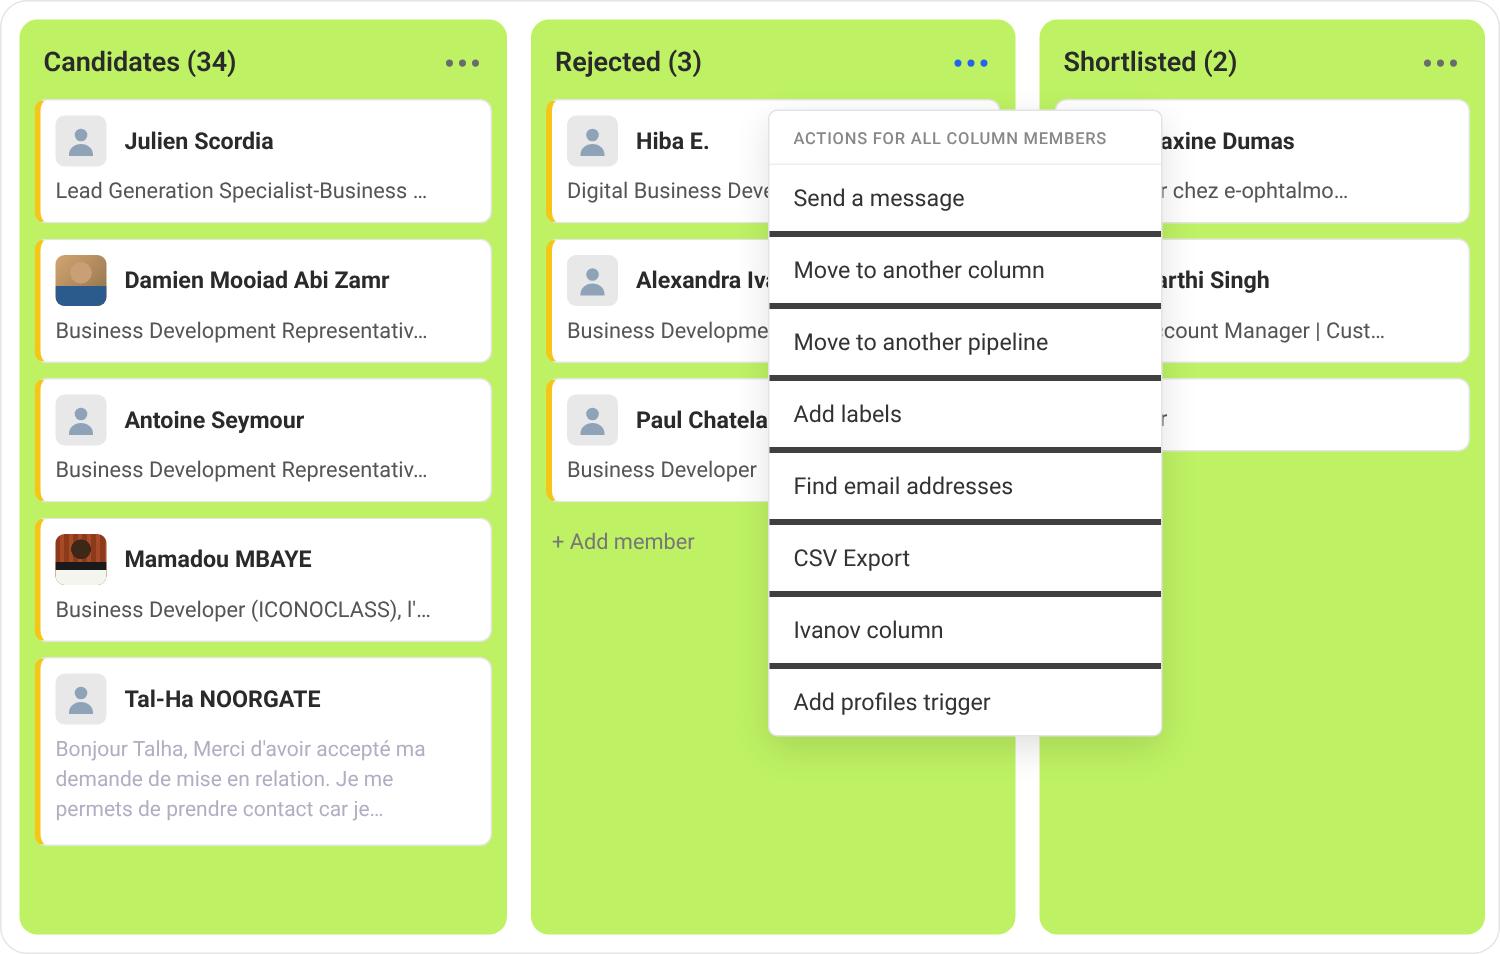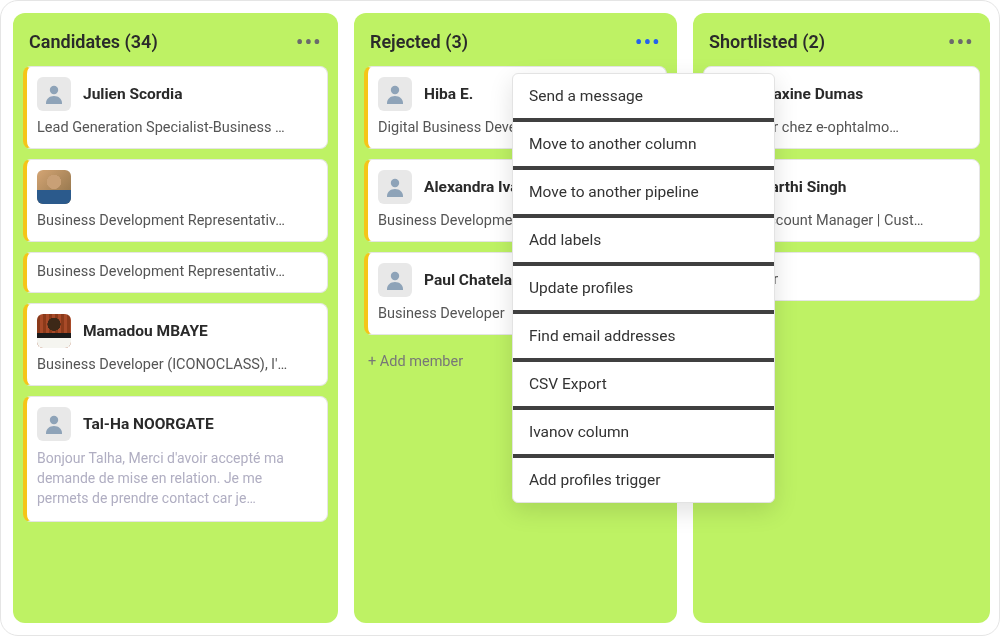--- a/index.html
+++ b/index.html
@@ -174,25 +174,35 @@
             </svg>
         </div>
         <span class="card-name">Julien Scordia</span>
       </div>
       <div class="card-sub">Lead Generation Specialist-Business …</div>
     </div>
 
     <div class="card">
       <div class="card-head">
         <div class="avatar photo1"></div>
+        <span class="card-name">Damien Mooiad Abi Zamr</span>
       </div>
       <div class="card-sub">Business Development Representativ…</div>
     </div>
 
     <div class="card">
+      <div class="card-head">
+        <div class="avatar">
+          <svg viewBox="0 0 24 24" fill="#8ea3b8">
+              <circle cx="12" cy="8" r="4.2"></circle>
+              <path d="M4 21c0-4.2 3.6-7 8-7s8 2.8 8 7v1H4z"></path>
+            </svg>
+        </div>
+        <span class="card-name">Antoine Seymour</span>
+      </div>
       <div class="card-sub">Business Development Representativ…</div>
     </div>
 
     <div class="card">
       <div class="card-head">
         <div class="avatar photo2"></div>
         <span class="card-name">Mamadou MBAYE</span>
       </div>
       <div class="card-sub">Business Developer (ICONOCLASS), l'…</div>
     </div>
@@ -295,22 +305,22 @@
       <div class="card-head">
         <span class="card-name"></span>
       </div>
       <div class="card-sub">Developer</div>
     </div>
   </div>
 
 </div>
 
 <div class="dropdown">
+  <div class="dropdown-header">ACTIONS FOR ALL COLUMN MEMBERS</div>
   <div class="dropdown-item">Send a message</div>
   <div class="dropdown-item">Move to another column</div>
   <div class="dropdown-item">Move to another pipeline</div>
   <div class="dropdown-item">Add labels</div>
-  <div class="dropdown-item">Update profiles</div>
   <div class="dropdown-item">Find email addresses</div>
   <div class="dropdown-item">CSV Export</div>
   <div class="dropdown-item">Ivanov column</div>
   <div class="dropdown-item">Add profiles trigger</div>
 </div>
 
 </body></html>

